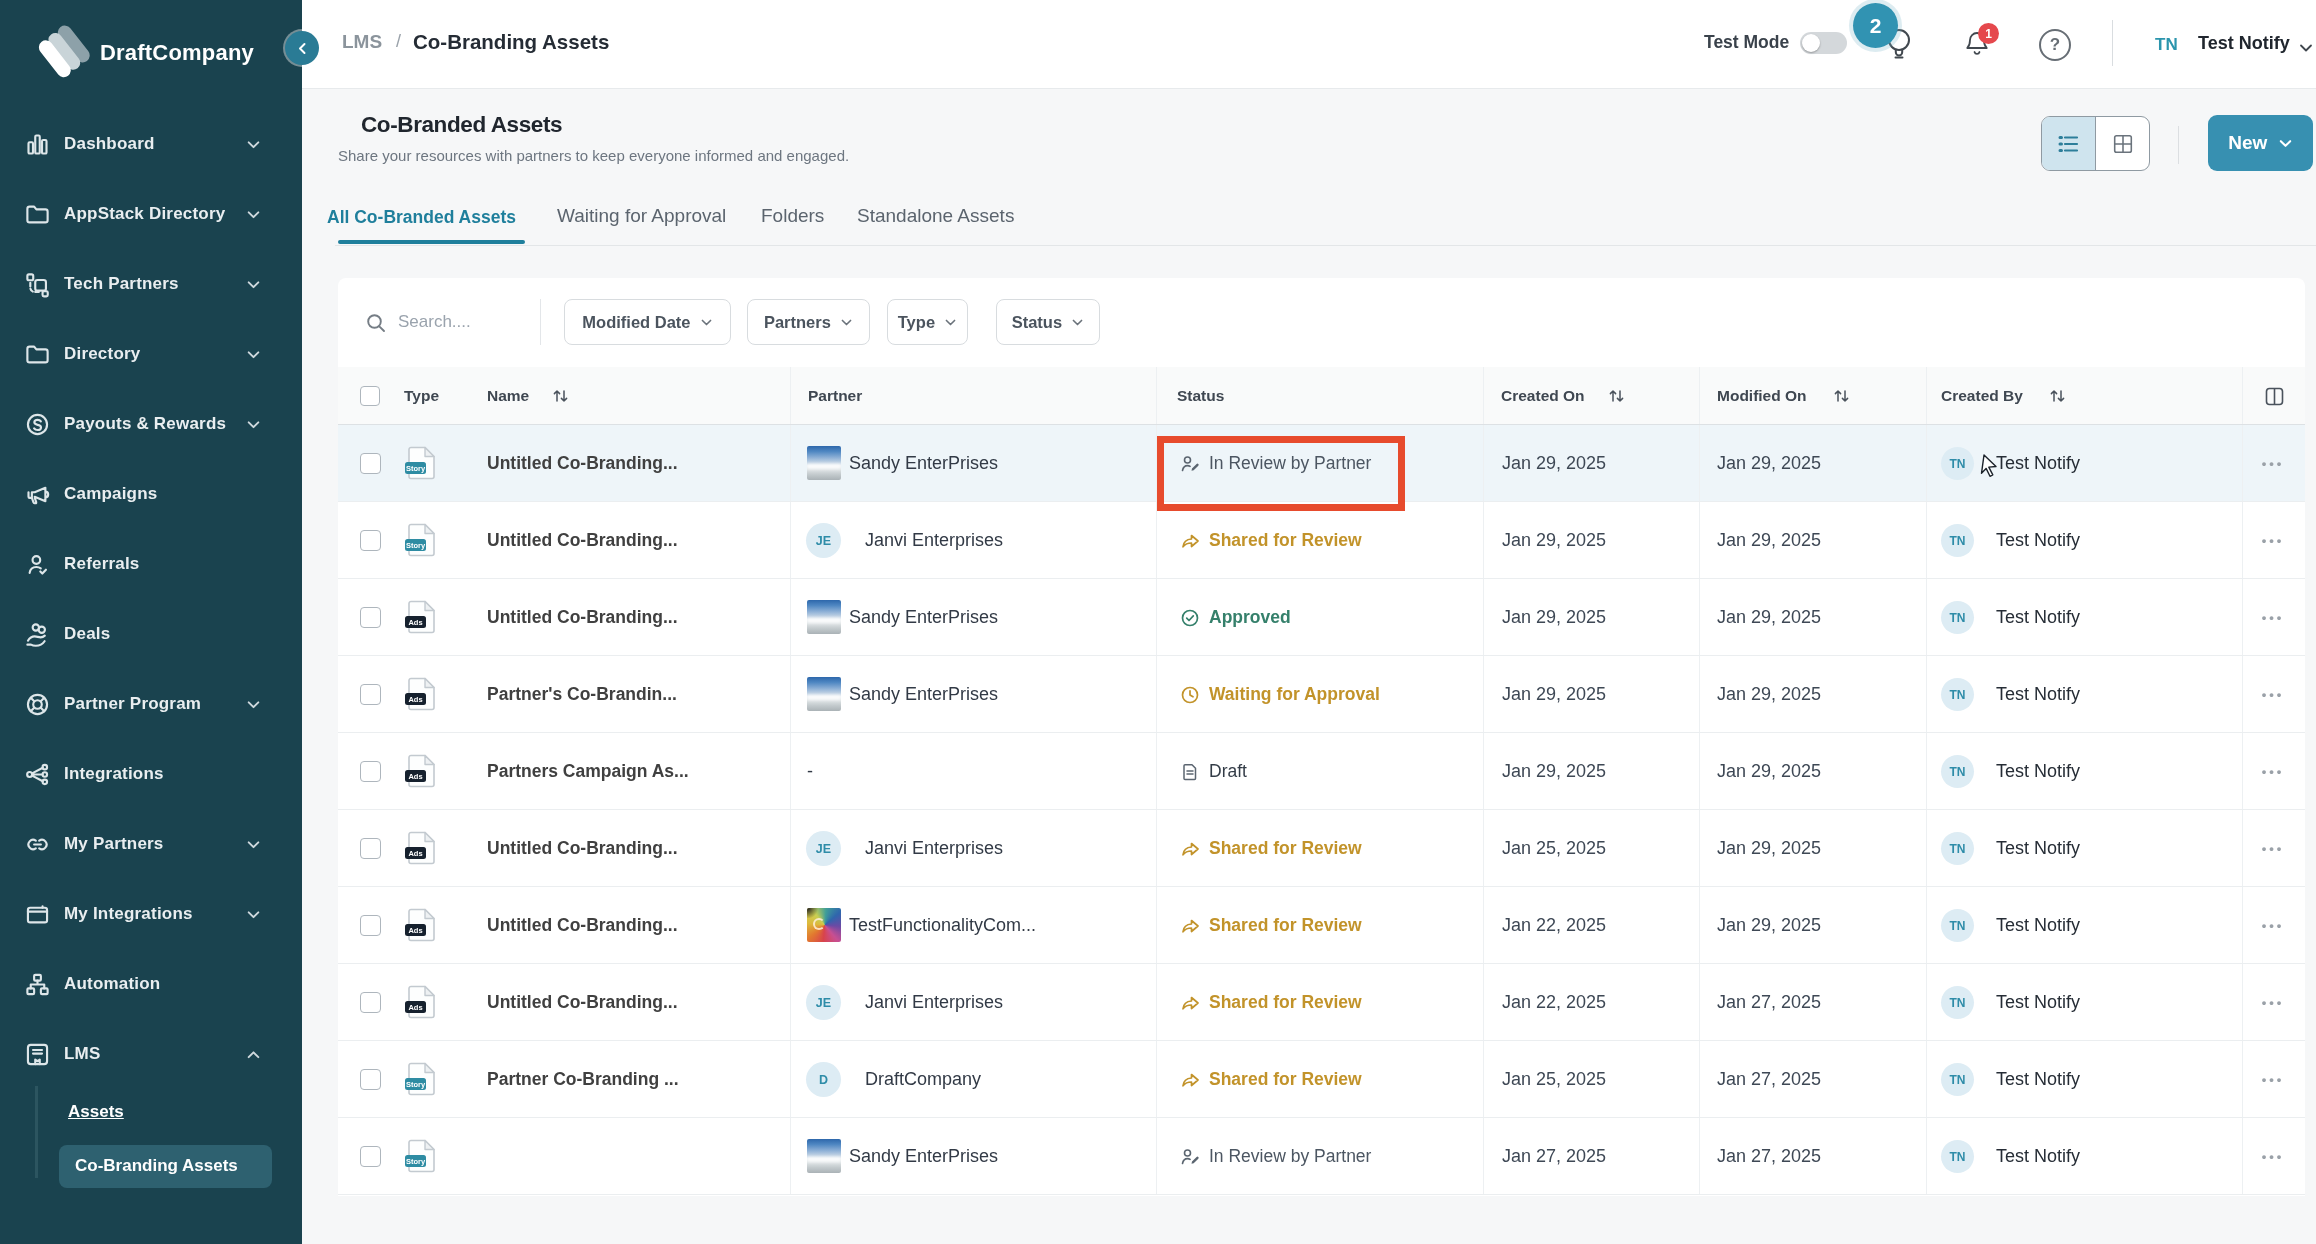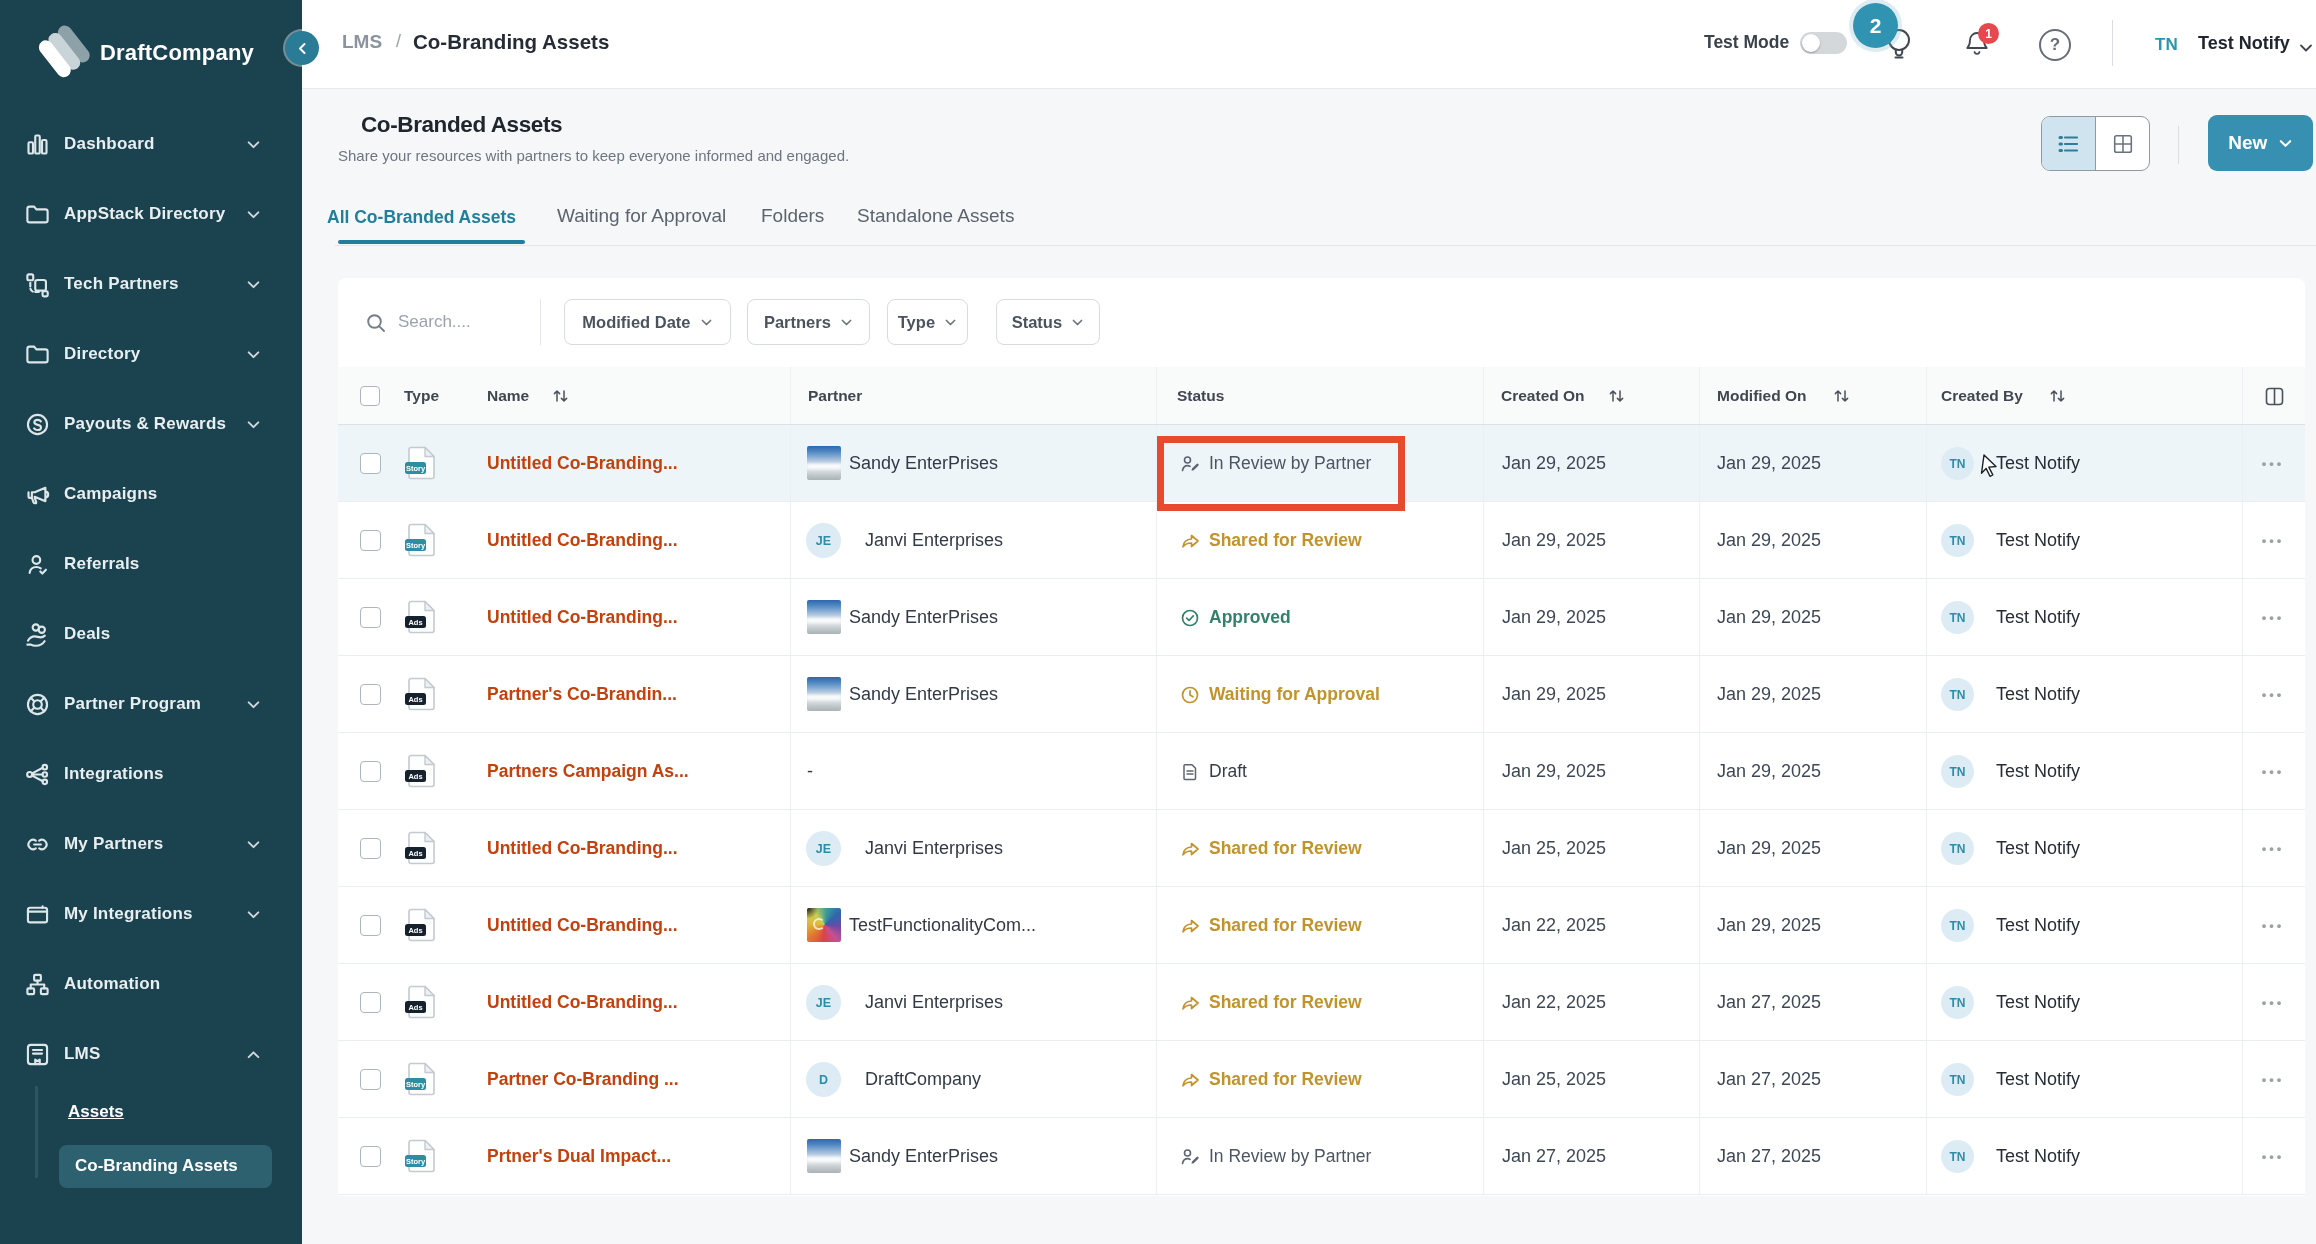--- a/index.html
+++ b/index.html
@@ -21,21 +21,21 @@
 #viewtgl .seg2 { flex:1; display:flex; align-items:center; justify-content:center; }
 #newbtn { position:absolute; left:2208px; top:115px; width:105px; height:56px; background:#3790b1; border-radius:9px; color:#fff; font-size:19px; font-weight:bold; display:flex; align-items:center; justify-content:center; z-index:2; }
 #card { position:absolute; left:338px; top:278px; width:1967px; height:918px; background:#fff; border-radius:8px 8px 0 0; z-index:1; }
 .pill { position:absolute; top:21px; height:46px; border:1.5px solid #d8dcdf; border-radius:8px; background:#fff; display:flex; align-items:center; justify-content:center; color:#4b545e; font-size:16.5px; font-weight:bold; }
 #thead { position:absolute; left:0; top:89px; width:1967px; height:58px; background:#f9fafa; border-bottom:1px solid #dde1e4; }
 .th { position:absolute; top:0; height:58px; display:flex; align-items:center; color:#3f4751; font-size:15.5px; font-weight:bold; }
 .trow { position:absolute; left:0; width:1967px; height:77px; border-bottom:1px solid #ebeef0; background:#fff; }
 .trow.hl { background:#eef5f9; }
 .cell { position:absolute; top:0; height:77px; display:flex; align-items:center; }
 .cb { width:21px; height:21px; border:1.5px solid #aeb6bd; border-radius:4px; background:#fff; }
-.name { font-size:17.5px; font-weight:bold; color:#c2410c; }
+.name { font-size:17.5px; font-weight:bold; color:#404040; }
 .ptxt { font-size:18px; color:#323a46; }
 .dtxt { font-size:18px; color:#3e4855; }
 .bytxt { font-size:18px; color:#262d36; }
 .vline { position:absolute; top:0; width:1px; height:100%; background:#edf0f2; }
 .avatar-i { width:35px; height:35px; border-radius:50%; background:#ddecf4; display:flex; align-items:center; justify-content:center; font-size:12.5px; font-weight:bold; color:#2e8ca8; }
 .tn-av { width:33px; height:33px; border-radius:50%; background:#ddecf4; display:flex; align-items:center; justify-content:center; font-size:12px; font-weight:bold; color:#2e8ca8; }
 .status { font-size:17.5px; }
 .dots { color:#9aa1a8; font-size:13px; letter-spacing:3px; font-weight:bold; }
 #redbox { position:absolute; left:1157px; top:436px; width:248px; height:75px; border:7px solid #e74b2d; z-index:20; }
 .tab { position:absolute; top:205px; font-size:19px; color:#5b646e; font-weight:400; z-index:2; }
@@ -749,23 +749,20 @@
       <div class="cell" style="left:22px;">
         <div class="cb"></div>
       </div>
       <div class="abs" style="left:67px; top:20px; width:34px; height:36px;">
 <svg width="34" height="36" viewBox="0 0 34 36">
 <path d="M6 2.5h14l9 9v20a2 2 0 0 1-2 2H6a2 2 0 0 1-2-2v-27a2 2 0 0 1 2-2z" fill="#fdfefe" stroke="#c3cad0" stroke-width="1.6"></path>
 <path d="M20 2.5l9 9h-9z" fill="#eef1f3" stroke="#c3cad0" stroke-width="1.4" stroke-linejoin="round"></path>
 <rect x="0" y="17" width="21" height="12" rx="2.5" fill="#2e8ca3"></rect>
 <text x="10.5" y="25.5" font-family="Liberation Sans, sans-serif" font-size="7.5" font-weight="bold" fill="#fff" text-anchor="middle">Story</text>
 </svg></div>
-      <div class="cell" style="left:149px;">
-        <span class="name">Prtner's Dual Impact...</span>
-      </div>
       <div class="abs" style="left:469px; top:21px; width:34px; height:34px; overflow:hidden; border-radius:2px;">
         <div style="width:100%;height:100%;background:linear-gradient(180deg,#2d67ab 0%,#4f87c2 16%,#86abd4 32%,#b9cde2 46%,#e9eef2 58%,#dde2e4 70%,#c3cacd 84%,#aab2b6 100%);position:relative;">
           <div style="position:absolute;left:0;top:18px;width:34px;height:5px;background:rgba(255,255,255,.8);filter:blur(1.5px);"></div>
         </div>
       </div>
       <div class="cell" style="left:511px;">
         <span class="ptxt">Sandy EnterPrises</span>
       </div>
       <div class="cell" style="left:842px;">
         <svg width="20" height="20" viewBox="0 0 20 20" fill="none" stroke="#5b6570" stroke-width="1.6" stroke-linecap="round" stroke-linejoin="round">

